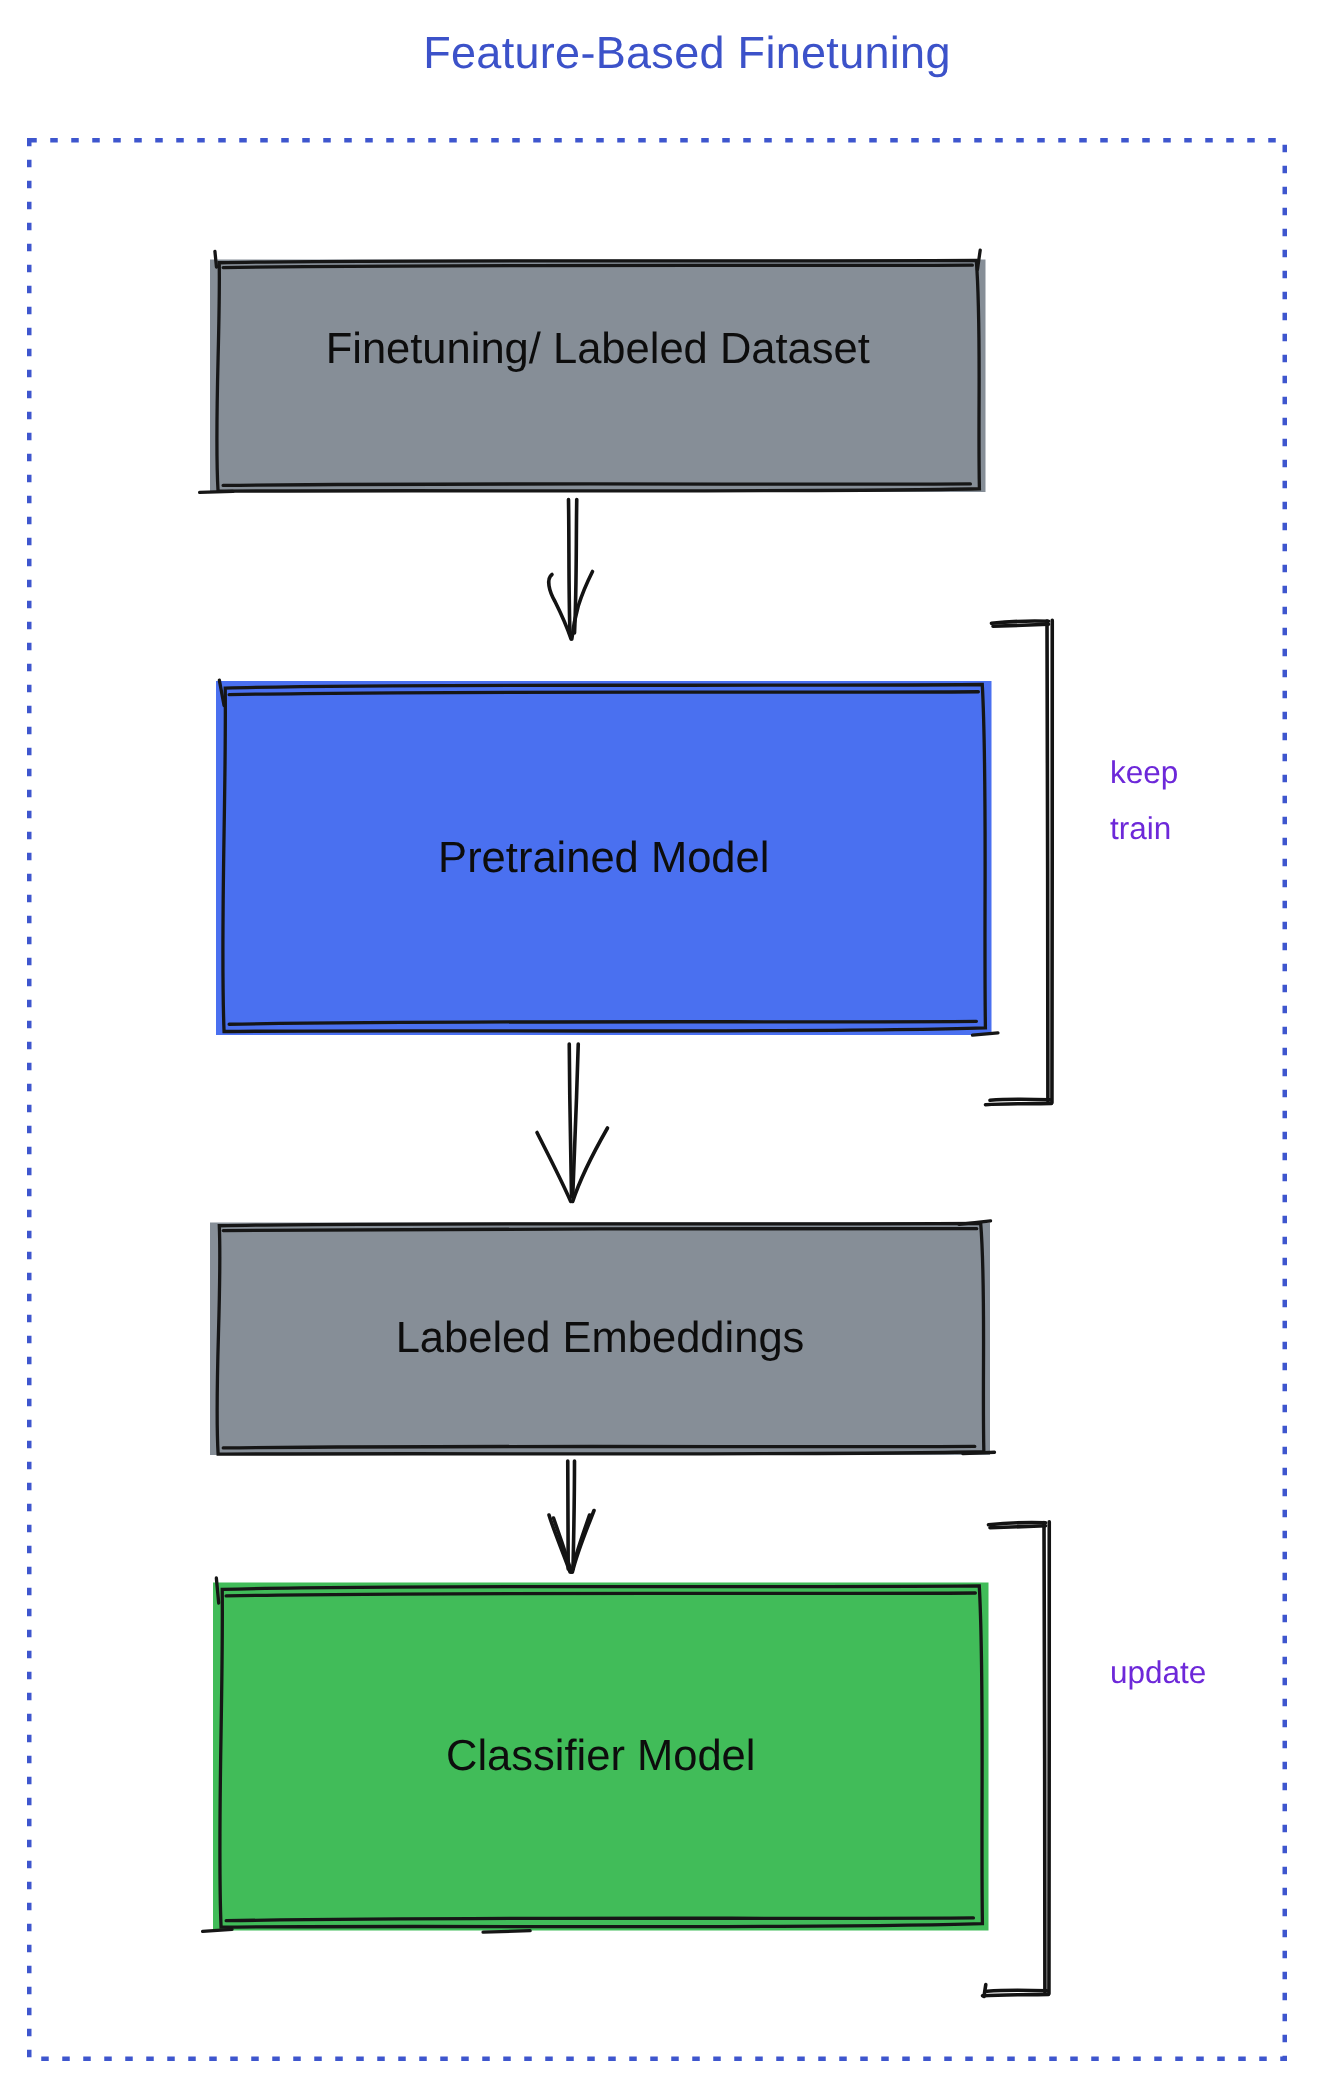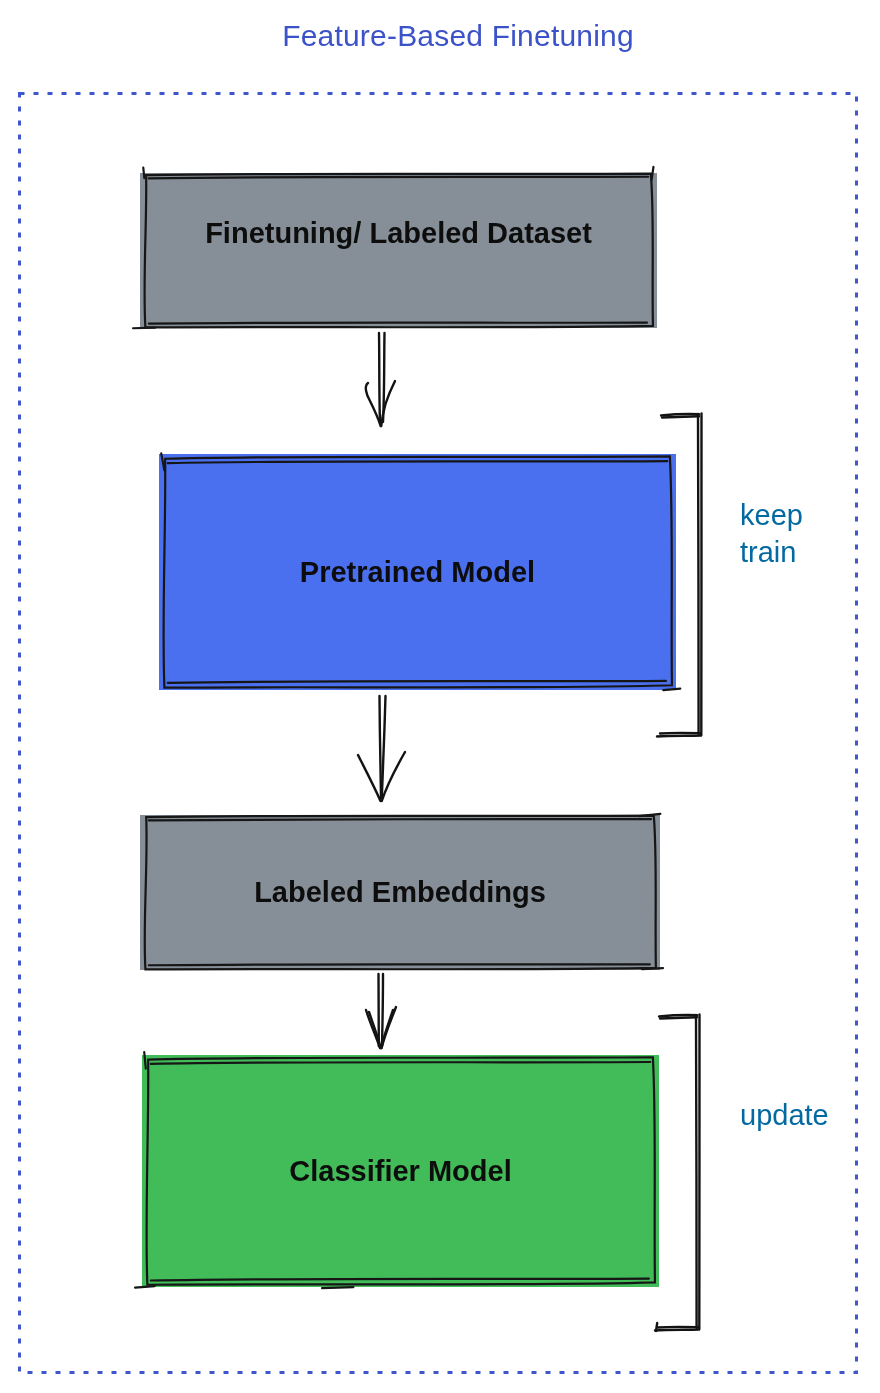--- a/index.html
+++ b/index.html
@@ -18,28 +18,28 @@
     margin-left:18px;
   }
   .dotted-frame{position:absolute;left:18px;top:92px;}
   .node{position:absolute;}
   .node-fill{position:absolute;left:3px;top:3px;right:3px;bottom:3px;}
   .sketch{position:absolute;left:0;top:0;width:100%;height:100%;overflow:visible;}
   .sketch path{fill:none;stroke:#161616;stroke-width:2.2;vector-effect:non-scaling-stroke;stroke-linecap:round;}
   .node-label{
     position:absolute;left:0;right:0;top:0;bottom:0;
     display:flex;align-items:center;justify-content:center;
-    font-size:29px;color:#0d0d0d;font-weight:bold;
+    font-size:29px;color:#0d0d0d;
   }
   .node-label.raised span{transform:translateY(-17px);}
   .arrow,.bracket{position:absolute;overflow:visible;}
   .arrow path,.bracket path{fill:none;stroke:#131313;stroke-width:2.4;stroke-linecap:round;}
   .annotation{
     position:absolute;width:140px;
-    font-size:29px;line-height:37px;color:#0369a1;
+    font-size:21px;line-height:37px;color:#6d28d9;
   }
 </style>
 </head>
 <body>
 
 <div class="stage">
 
   <div class="title" style="color: rgb(60, 82, 201);">Feature-Based Finetuning</div>
 
   <svg class="dotted-frame" width="840" height="1282">
@@ -61,21 +61,21 @@
     </div>
   </div>
 
   <svg class="arrow" style="left:352px;top:332px" width="60" height="102" viewBox="0 0 60 102">
     <path d="M 27,1 C 27.5,30 27,62 28,90"></path>
     <path d="M 32.5,1 C 32,30 32.5,60 31,90"></path>
     <path d="M 16,51 C 12,54 14,62 18,69 C 22,77 26,86 28.7,94"></path>
     <path d="M 43,49 C 40,55 36,64 33.5,72 C 31.5,79 30,87 29.2,94"></path>
   </svg>
 
-  <div class="node" style="left:156px;top:451px;width:523px;height:242px">
+  <div class="node" style="left:141px;top:451px;width:523px;height:242px">
     <div class="node-fill" style="background: rgb(74, 112, 240);"></div>
     <svg class="sketch" viewBox="0 0 200 100" preserveAspectRatio="none">
       <path d="M 3.5,3.2 C 45,1.8 120,2.8 196.5,2.2 C 197.8,28 196.9,65 197.3,96.8 C 150,98.4 55,97.2 3.2,97.8 C 2.2,70 3.8,32 3.5,3.2 Z"></path>
       <path d="M 4.5,5 C 60,3.8 140,4.6 195.5,4.2"></path>
       <path d="M 4.5,95.8 C 70,94.6 150,95.4 195,95"></path>
       <path d="M 3.2,8 L 2,1"></path>
       <path d="M 194,98.8 L 200.5,98.2"></path>
     </svg>
     <div class="node-label">
       <span>Pretrained Model</span>

